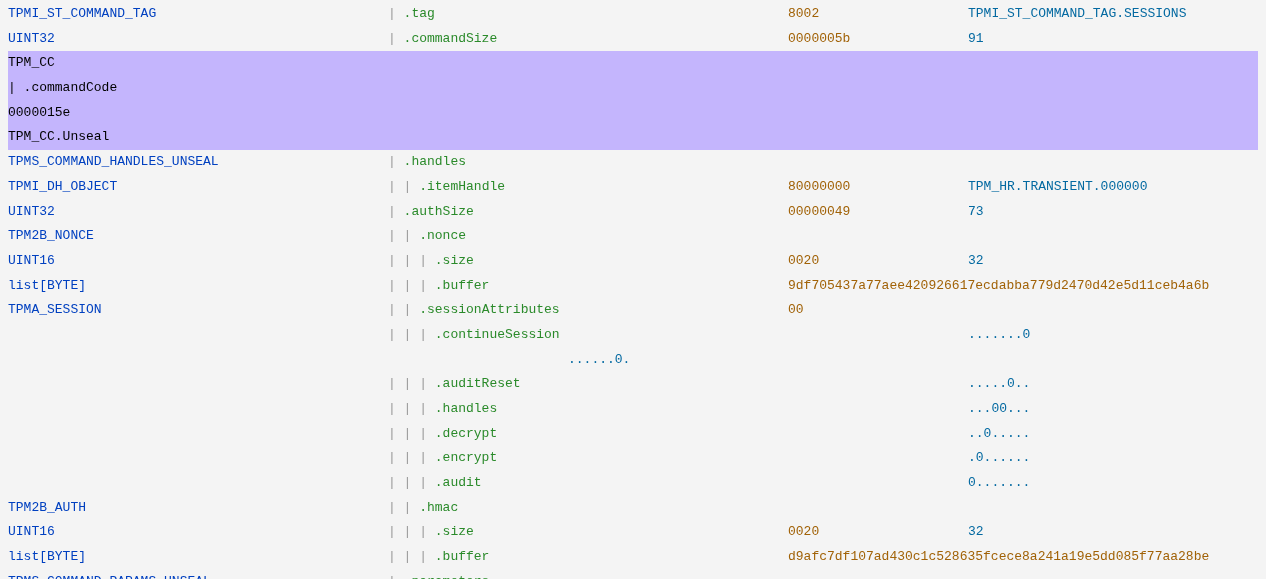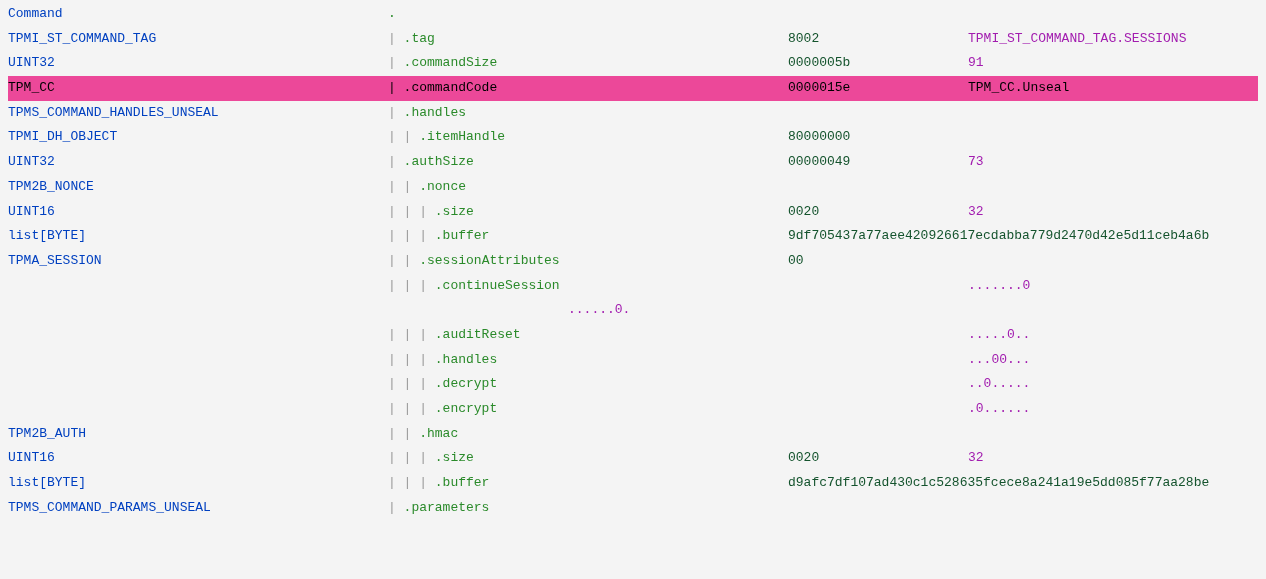--- a/index.html
+++ b/index.html
@@ -11,22 +11,23 @@
       line-height: 1.9;
       padding: 2px 8px;
       white-space: nowrap;
       overflow-x: auto;
     }
     .row {
       display: flex;
       align-items: baseline;
     }
     .row.selected {
-      background: #ec4899;
+      background: #c4b5fd;
       color: #000;
+      flex-direction: column;
     }
     .row.selected .type,
     .row.selected .field,
     .row.selected .hex,
     .row.selected .decoded,
     .row.selected .pipe {
       color: #000;
     }
     .type {
       color: #0040c0;
@@ -35,38 +36,32 @@
     }
     .pipe {
       color: #999;
     }
     .field {
       color: #2a8a2a;
       width: 400px;
       flex-shrink: 0;
     }
     .hex {
-      color: #14532d;
+      color: #a16207;
       width: 180px;
       flex-shrink: 0;
     }
     .decoded {
-      color: #a21caf;
+      color: #0369a1;
     }
   </style>
 </head>
 <body>
 
 <div id="container">
-    <div class="row">
-      <span class="type">Command</span>
-      <span class="field"><span>.</span></span>
-      <span class="hex"></span>
-      <span class="decoded"></span>
-    </div>
     <div class="row">
       <span class="type">TPMI_ST_COMMAND_TAG</span>
       <span class="field"><span class="pipe">|   </span><span>.tag</span></span>
       <span class="hex">8002</span>
       <span class="decoded">TPMI_ST_COMMAND_TAG.SESSIONS</span>
     </div>
     <div class="row">
       <span class="type">UINT32</span>
       <span class="field"><span class="pipe">|   </span><span>.commandSize</span></span>
       <span class="hex">0000005b</span>
@@ -81,20 +76,21 @@
     <div class="row">
       <span class="type">TPMS_COMMAND_HANDLES_UNSEAL</span>
       <span class="field"><span class="pipe">|   </span><span>.handles</span></span>
       <span class="hex"></span>
       <span class="decoded"></span>
     </div>
     <div class="row">
       <span class="type">TPMI_DH_OBJECT</span>
       <span class="field"><span class="pipe">|   |   </span><span>.itemHandle</span></span>
       <span class="hex">80000000</span>
+      <span class="decoded">TPM_HR.TRANSIENT.000000</span>
     </div>
     <div class="row">
       <span class="type">UINT32</span>
       <span class="field"><span class="pipe">|   </span><span>.authSize</span></span>
       <span class="hex">00000049</span>
       <span class="decoded">73</span>
     </div>
     <div class="row">
       <span class="type">TPM2B_NONCE</span>
       <span class="field"><span class="pipe">|   |   </span><span>.nonce</span></span>
@@ -147,20 +143,26 @@
       <span class="hex"></span>
       <span class="decoded">..0.....</span>
     </div>
     <div class="row">
       <span class="type"></span>
       <span class="field"><span class="pipe">|   |   |   </span><span>.encrypt</span></span>
       <span class="hex"></span>
       <span class="decoded">.0......</span>
     </div>
     <div class="row">
+      <span class="type"></span>
+      <span class="field"><span class="pipe">|   |   |   </span><span>.audit</span></span>
+      <span class="hex"></span>
+      <span class="decoded">0.......</span>
+    </div>
+    <div class="row">
       <span class="type">TPM2B_AUTH</span>
       <span class="field"><span class="pipe">|   |   </span><span>.hmac</span></span>
       <span class="hex"></span>
       <span class="decoded"></span>
     </div>
     <div class="row">
       <span class="type">UINT16</span>
       <span class="field"><span class="pipe">|   |   |   </span><span>.size</span></span>
       <span class="hex">0020</span>
       <span class="decoded">32</span>

